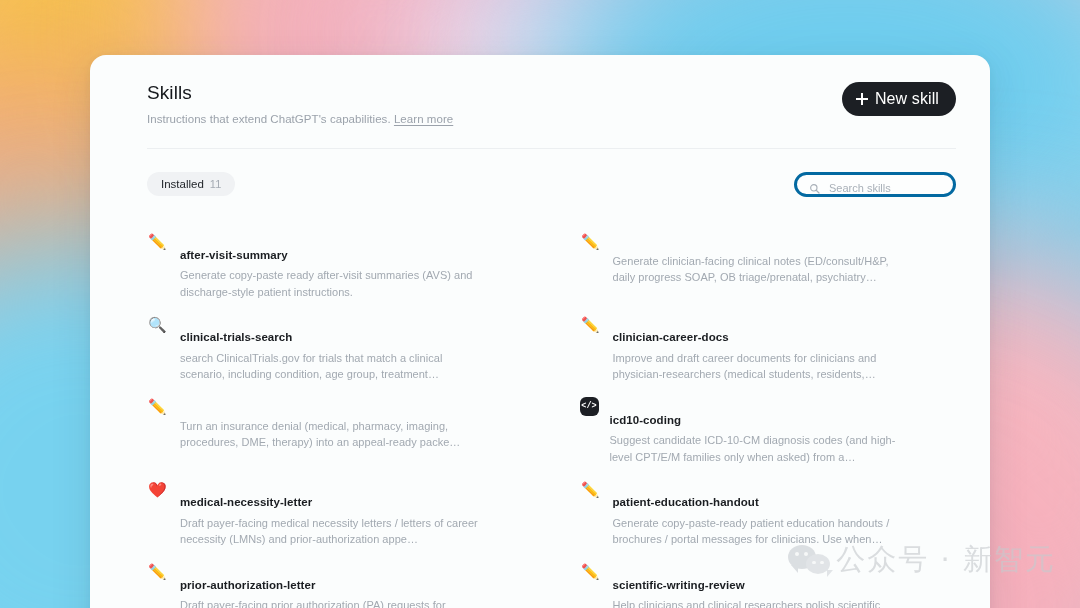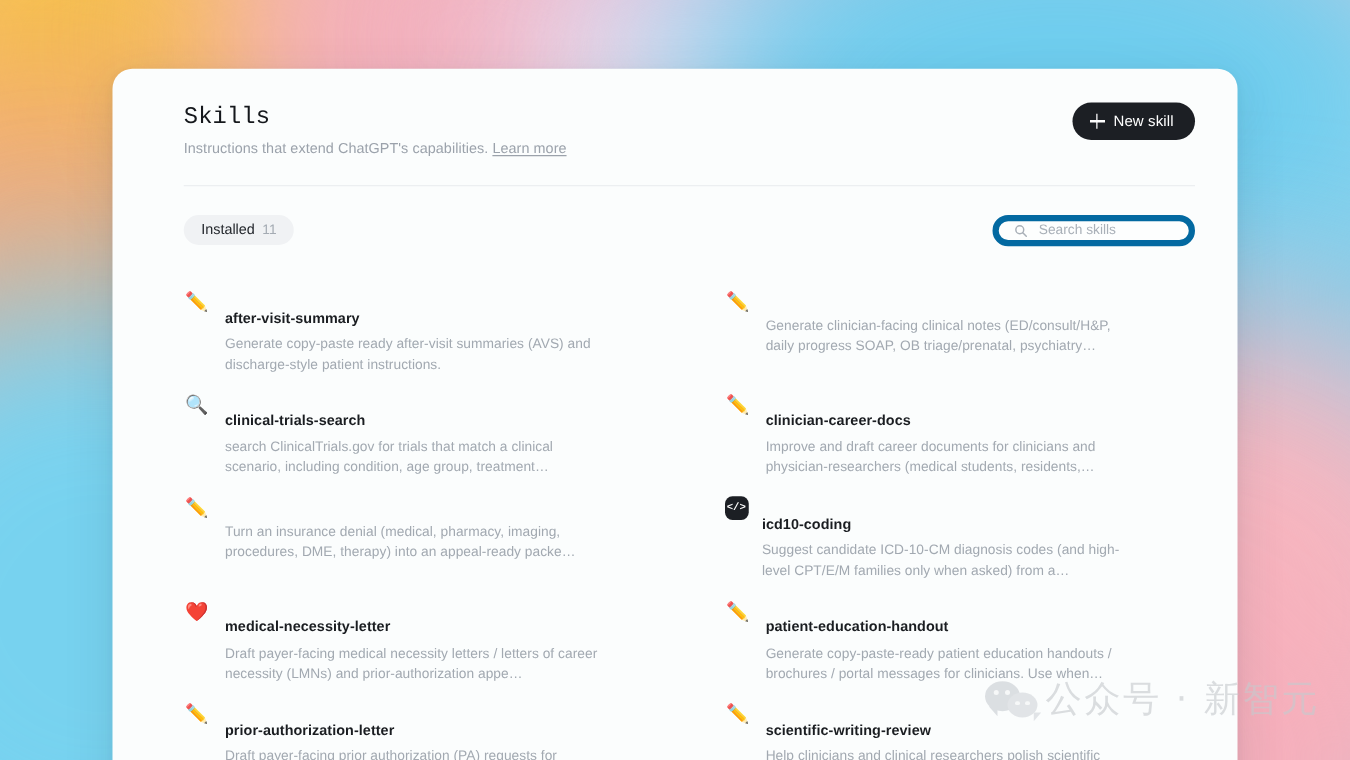--- a/index.html
+++ b/index.html
@@ -106,21 +106,20 @@
     display: flex;
     align-items: flex-start;
     justify-content: space-between;
   }
   .page-title {
     font-size: 19px;
     font-weight: 400;
     color: #15181c;
     letter-spacing: .1px;
     line-height: 1.2;
-    font-family: Liberation Mono, monospace;
   }
   .page-subtitle {
     margin-top: 8px;
     font-size: 11.5px;
     color: #9ba2ab;
     letter-spacing: .05px;
   }
   .learn-more {
     color: #9ba2ab;
     text-underline-offset: 2px;
@@ -129,21 +128,21 @@
 
   .new-skill-btn {
     display: inline-flex;
     align-items: center;
     gap: 7px;
     background: #1c1f24;
     color: #ffffff;
     border: none;
     border-radius: 999px;
     padding: 8px 17px 8px 14px;
-    font-size: 12px;
+    font-size: 16px;
     font-family: inherit;
     font-weight: 500;
     cursor: pointer;
     letter-spacing: .1px;
     white-space: nowrap;
   }
   .plus-icon {
     display: inline-block;
     width: 12px; height: 12px;
     position: relative;
@@ -187,25 +186,25 @@
     font-family: inherit;
   }
   .installed-chip .count {
     color: #a4abb3;
     font-weight: 400;
     font-size: 11px;
   }
 
   .search-box {
     display: inline-flex;
-    align-items: center;
+    align-items: flex-end;
     gap: 9px;
     width: 162px;
     height: 25px;
-    border: 5px solid #0369a1;
+    border: 3px solid #0369a1;
     border-radius: 999px;
     padding: 0 12px;
     background: #fdfefe;
     cursor: text;
   }
   .search-input {
     border: none;
     outline: none;
     background: transparent;
     font-family: inherit;

